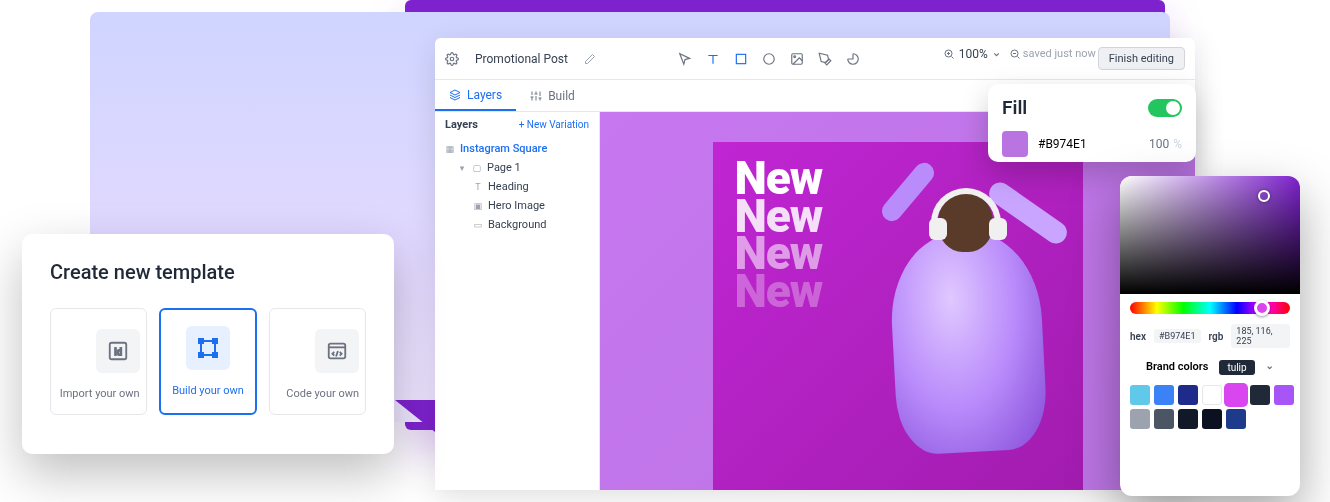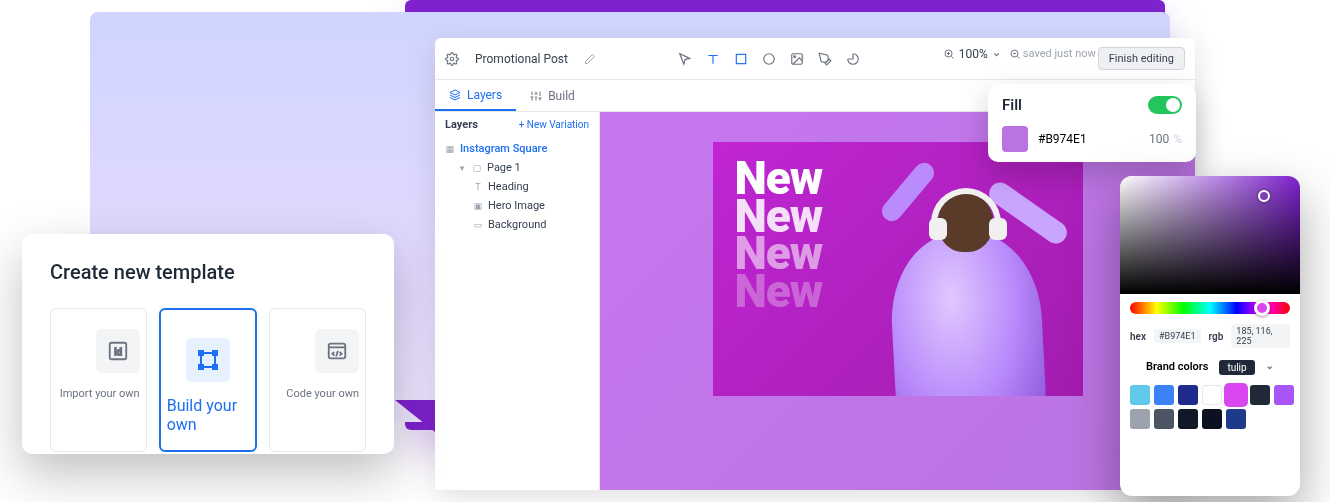--- a/index.html
+++ b/index.html
@@ -31,46 +31,46 @@
 .panel-header { display:flex; justify-content:space-between; align-items:center; padding:6px 10px; font-size:11px; }
 .panel-header .add { color:#1d6ff2; font-size:10px; cursor:pointer; }
 .tree { padding: 2px 0; }
 .tree-item { display:flex; align-items:center; gap:5px; padding:3px 10px; cursor:pointer; }
 .tree-item.l1 { padding-left: 10px; color:#1d6ff2; font-weight:500; }
 .tree-item.l2 { padding-left: 22px; }
 .tree-item.l3 { padding-left: 38px; }
 .tree-icon { width:10px; height:10px; display:inline-flex; align-items:center; justify-content:center; color:#9ca3af; font-size:9px; }
 
 .canvas { flex:1; background: linear-gradient(135deg, #c777f0 0%, #b974e1 100%); position:relative; display:flex; align-items:flex-start; justify-content:center; padding:30px 20px 0; overflow:hidden; }
-.artboard { width: 370px; height: 254px; background: linear-gradient(135deg, #c026d3 0%, #a21caf 100%); position:relative; overflow:hidden; }
+.artboard { width: 370px; height: 348px; background: linear-gradient(135deg, #c026d3 0%, #a21caf 100%); position:relative; overflow:hidden; }
 .artboard .txt { position:absolute; left:22px; top:18px; font-weight:900; line-height:.82; }
 .artboard .txt span { display:block; font-size:46px; letter-spacing:-1px; }
 .t1{color:#fff;} .t2{color:rgba(255,255,255,.85);} .t3{color:rgba(255,255,255,.55);} .t4{color:rgba(255,255,255,.3);}
 .person { position:absolute; right:-10px; top:10px; width:250px; height:340px; }
 .person .body { position:absolute; left:50px; top:80px; width:150px; height:220px; background: radial-gradient(ellipse at 40% 30%, #e0c8ff 0%, #b98bfb 50%, #8249d5 100%); border-radius: 70px 70px 40px 40px / 90px 90px 60px 60px; transform:rotate(-3deg); }
 .person .arm1 { position:absolute; left:30px; top:30px; width:70px; height:20px; background:#b98bfb; border-radius:12px; transform:rotate(-50deg); }
 .person .arm2 { position:absolute; right:20px; top:50px; width:90px; height:22px; background:#c9a5ff; border-radius:12px; transform:rotate(35deg); }
 .person .head { position:absolute; left:95px; top:40px; width:55px; height:60px; background:#5a3a28; border-radius:50% 50% 45% 45%; }
 .person .headphones { position:absolute; left:88px; top:36px; width:70px; height:45px; border:6px solid #f0f0f0; border-bottom:none; border-radius:40px 40px 0 0; }
 .person .earcup { position:absolute; width:18px; height:22px; background:#f0f0f0; border-radius:6px; top:66px; }
 .person .earcup.l { left:86px; } .person .earcup.r { left:146px; }
 
 
 .create-card { position:absolute; left:22px; top:234px; width:372px; height:220px; background:#fff; border-radius:10px; box-shadow:0 20px 50px rgba(0,0,0,.25); padding:26px 28px; }
 .create-card h2 { font-size:20px; font-weight:500; color:#1f2937; margin-bottom:24px; }
 .options { display:flex; gap:12px; align-items:stretch; }
-.opt { flex:1; border:1px solid #e5e7eb; border-radius:6px; padding:28px 6px 12px; display:flex; flex-direction:column; align-items:center; gap:14px; cursor:pointer; font-size:16px; color:#6b7280; }
+.opt { flex:1; border:1px solid #e5e7eb; border-radius:6px; padding:16px 6px 12px; display:flex; flex-direction:column; align-items:center; gap:14px; cursor:pointer; font-size:11px; color:#6b7280; }
 .opt.selected { border:2px solid #1d6ff2; color:#1d6ff2; padding-bottom:16px; }
 .opt.selected .opt-icon-wrap { background:#e6f0ff; }
 .opt.side { padding:20px 6px 10px; font-size:11px;align-items:flex-end; }
 .opt-icon-wrap { width:44px; height:44px; border-radius:6px; background:#f3f4f6; display:flex; align-items:center; justify-content:center; }
 
 
 .fill-card { position:absolute; left:988px; top:84px; width:208px; height:78px; background:#fff; border-radius:10px; box-shadow:0 12px 30px rgba(0,0,0,.2); padding:12px 14px; }
-.fill-head { display:flex; justify-content:space-between; align-items:center; font-size:15px; font-weight:600; color:#1f2937; margin-bottom:12px; }
+.fill-head { display:flex; justify-content:space-between; align-items:center; font-size:19px; font-weight:600; color:#1f2937; margin-bottom:12px; }
 .toggle { width:34px; height:18px; background:#22c55e; border-radius:10px; position:relative; }
 .toggle::after { content:''; position:absolute; right:2px; top:2px; width:14px; height:14px; background:#fff; border-radius:50%; }
 .fill-row { display:flex; align-items:center; gap:10px; font-size:12px; }
 .swatch { width:26px; height:26px; background:#B974E1; border-radius:4px; }
 .opacity { margin-left:auto; display:flex; align-items:center; gap:4px; color:#6b7280; }
 
 
 .picker { position:absolute; left:1120px; top:176px; width:180px; height:320px; background:#fff; border-radius:12px; box-shadow:0 20px 50px rgba(0,0,0,.35); overflow:hidden; }
 .picker-canvas { height:118px; background: linear-gradient(to bottom, transparent, #000), linear-gradient(to right, #fff, #7e22ce); position:relative; }
 .picker-cursor { position:absolute; right:30px; top:14px; width:12px; height:12px; border:2px solid #fff; border-radius:50%; box-shadow:0 0 3px rgba(0,0,0,.5); }

